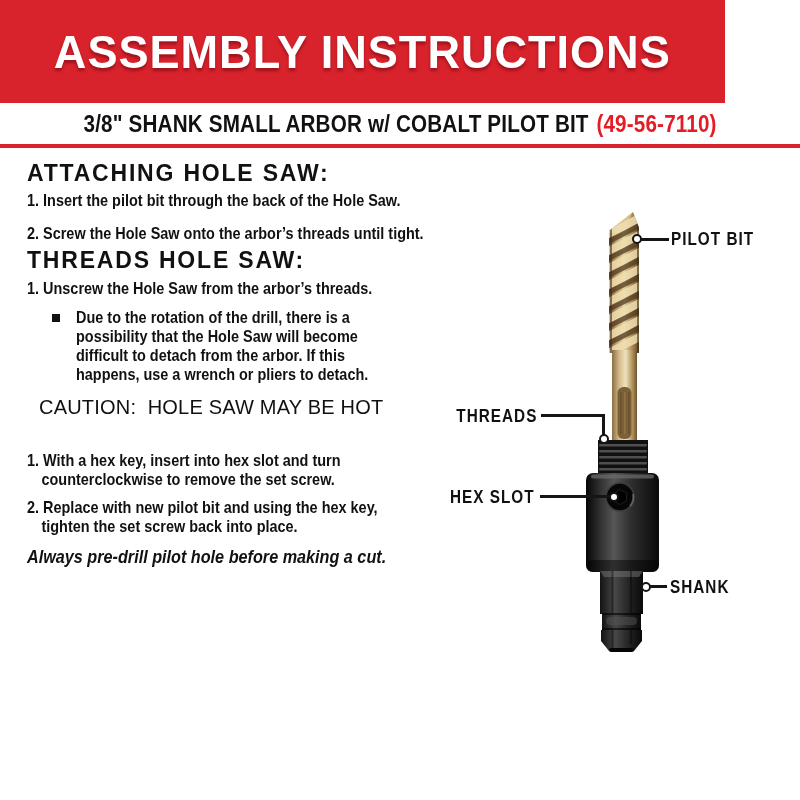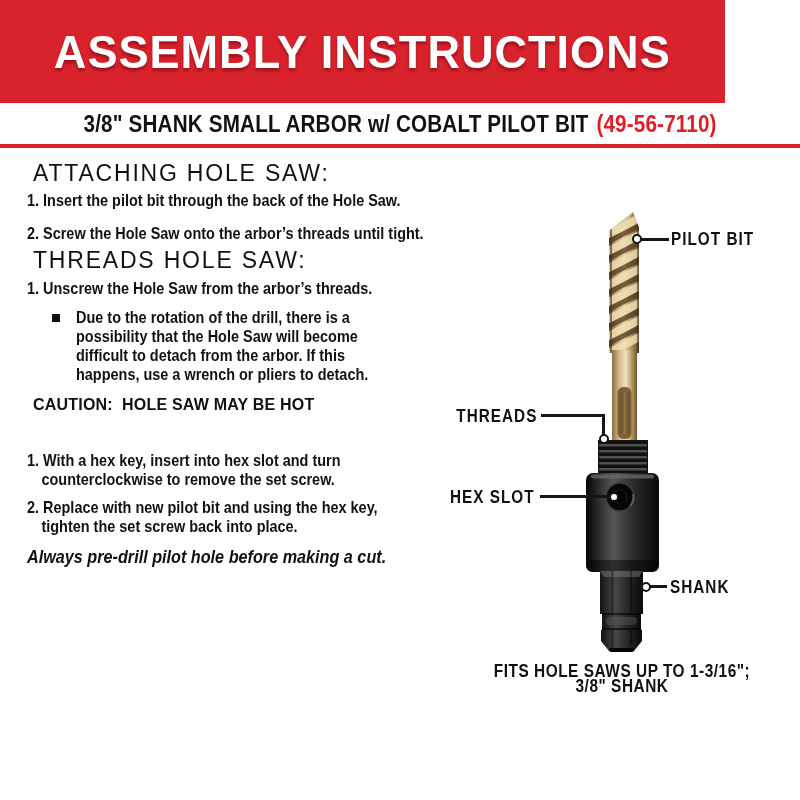--- a/index.html
+++ b/index.html
@@ -14,28 +14,28 @@
                 text-shadow:0 3px 3px rgba(90,0,8,.45);}
   .subbar{position:absolute;left:0;top:103px;width:800px;height:41px;background:#ffffff;
           display:flex;align-items:center;justify-content:center;}
   .subbar-inner{display:flex;align-items:center;white-space:nowrap;font-weight:bold;
                 font-size:24px;letter-spacing:.2px;transform:scaleX(.86);transform-origin:50% 50%;}
   .part-number{color:#e31c25;margin-left:9px;}
   .red-rule{position:absolute;left:0;top:144px;width:800px;height:4px;background:#d8222c;}
 
   
   .abs{position:absolute;}
-  .heading{left:33px;font-size:23px;font-weight:normal;letter-spacing:1.8px;white-space:nowrap;}
+  .heading{left:27px;font-size:23px;font-weight:bold;letter-spacing:1.8px;white-space:nowrap;}
   .body-txt{left:27px;font-size:17px;font-weight:bold;line-height:19px;white-space:pre-line;
             transform:scaleX(.85);transform-origin:0 0;width:560px;}
   .step{padding-left:17px;text-indent:-17px;}
   .bullet-square{left:52px;width:8px;height:8px;background:#111;}
   .bullet-txt{left:76px;font-size:17px;font-weight:bold;line-height:19px;white-space:pre-line;
               transform:scaleX(.85);transform-origin:0 0;width:420px;}
-  .caution{left:33px;font-size:16px;font-weight:bold;white-space:pre-wrap;letter-spacing:.2px;}
+  .caution{left:39px;font-size:20px;font-weight:normal;white-space:pre-wrap;letter-spacing:.2px;}
   .footnote{left:27px;font-size:18px;font-weight:bold;font-style:italic;white-space:nowrap;
             transform:scaleX(.9);transform-origin:0 0;}
 
   
   .dlabel{position:absolute;font-size:18px;font-weight:bold;letter-spacing:1.2px;white-space:nowrap;}
   .cond-l{transform:scaleX(.85);transform-origin:0 50%;}
   .cond-r{transform:scaleX(.85);transform-origin:100% 50%;}
   .lead{position:absolute;background:#151515;height:3px;}
   .lead-v{position:absolute;background:#151515;width:3px;}
   .marker{position:absolute;width:10px;height:10px;border:2.5px solid #151515;border-radius:50%;
@@ -185,18 +185,14 @@
   <div class="marker" style="left:609px;top:492px"></div>
 
   <div class="lead" style="left:650px;top:585px;width:17px"></div>
   <div class="marker" style="left:641px;top:582px"></div>
 
   <div class="dlabel cond-l" style="left:671px;top:229px">PILOT BIT</div>
   <div class="dlabel cond-r" style="right:263px;top:406px">THREADS</div>
   <div class="dlabel cond-r" style="right:265px;top:487px">HEX SLOT</div>
   <div class="dlabel cond-l" style="left:670px;top:577px">SHANK</div>
 
-  <div class="caption">
-    <div class="caption-line">FITS HOLE SAWS UP TO 1-3/16";</div>
-    <div class="caption-line">3/8" SHANK</div>
-  </div>
 
 </div>
 
 </body></html>

